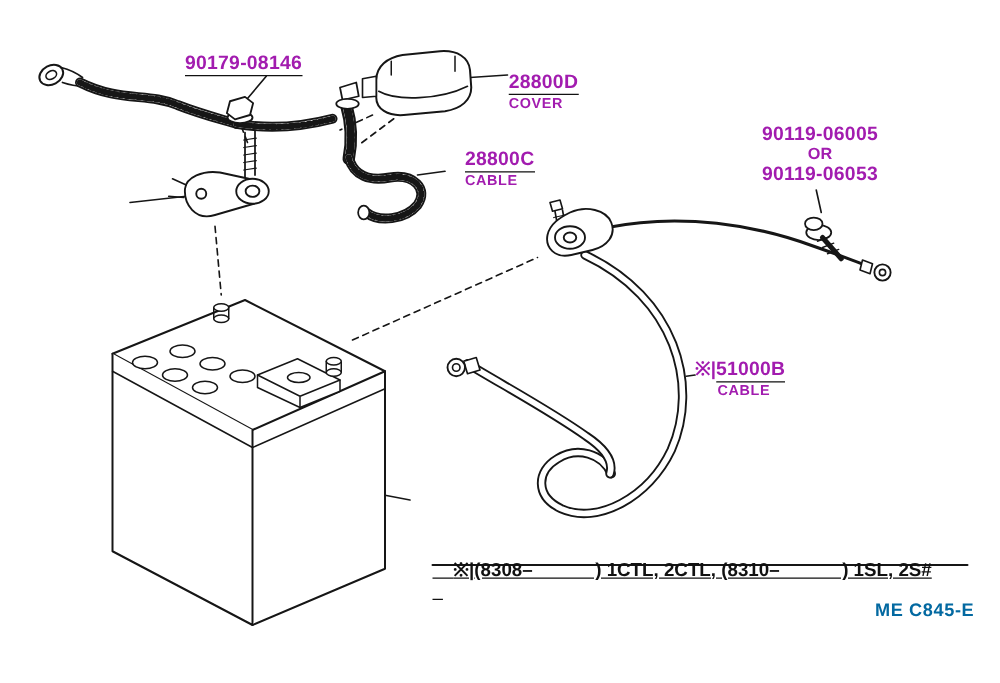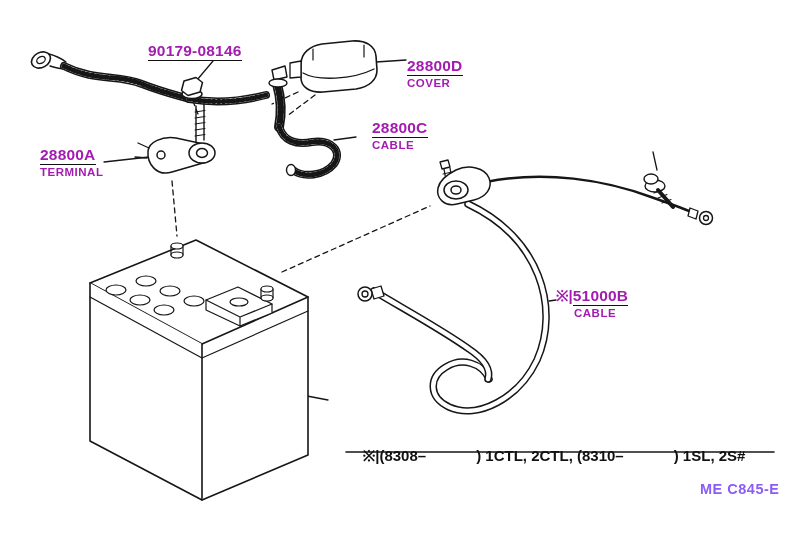--- a/index.html
+++ b/index.html
@@ -29,29 +29,30 @@
   .sub { font-size: 11.5px; letter-spacing: 0.5px; margin-top: 1px; }
   .marker { font-size: 15px; }
   .footnote {
     position: absolute;
     left: 346px;
     top: 428px;
     font-weight: bold;
     font-size: 15px;
     white-space: pre;
     color: #111;
+    text-decoration: underline;
   }
   .doccode {
     position: absolute;
     left: 700px;
     top: 481px;
     font-weight: bold;
     font-size: 14.5px;
     letter-spacing: 0.5px;
-    color: #8b5cf6;
+    color: #0369a1;
   }
 </style>
 </head>
 <body>
 
 <div class="stage">
 
   <svg width="800" height="546" viewBox="0 0 800 546" aria-hidden="true">
     <g stroke="#161616" fill="none" stroke-linecap="round" stroke-linejoin="round">
 
@@ -201,25 +202,26 @@
   <div class="lbl" style="left:407px; top:57px;">
     <div><span class="part u">28800D</span></div>
     <div class="sub">COVER</div>
   </div>
 
   <div class="lbl" style="left:372px; top:119px;">
     <div><span class="part u">28800C</span></div>
     <div class="sub">CABLE</div>
   </div>
 
-
-  <div class="lbl" style="left:40px; top:146px;">
-    <div><span class="part u">28800A</span></div>
-    <div class="sub">TERMINAL</div>
-  </div>
+  <div class="lbl center" style="left:592px; top:99px; width:128px;">
+    <div class="part">90119-06005</div>
+    <div class="or">OR</div>
+    <div class="part">90119-06053</div>
+  </div>
+
 
   <div class="lbl" style="left:556px; top:287px;">
     <div>
       <span class="marker">※|</span><span class="part u">51000B</span>
     </div>
     <div class="sub" style="margin-left:18px;">CABLE</div>
   </div>
 
 
   <div class="footnote">

